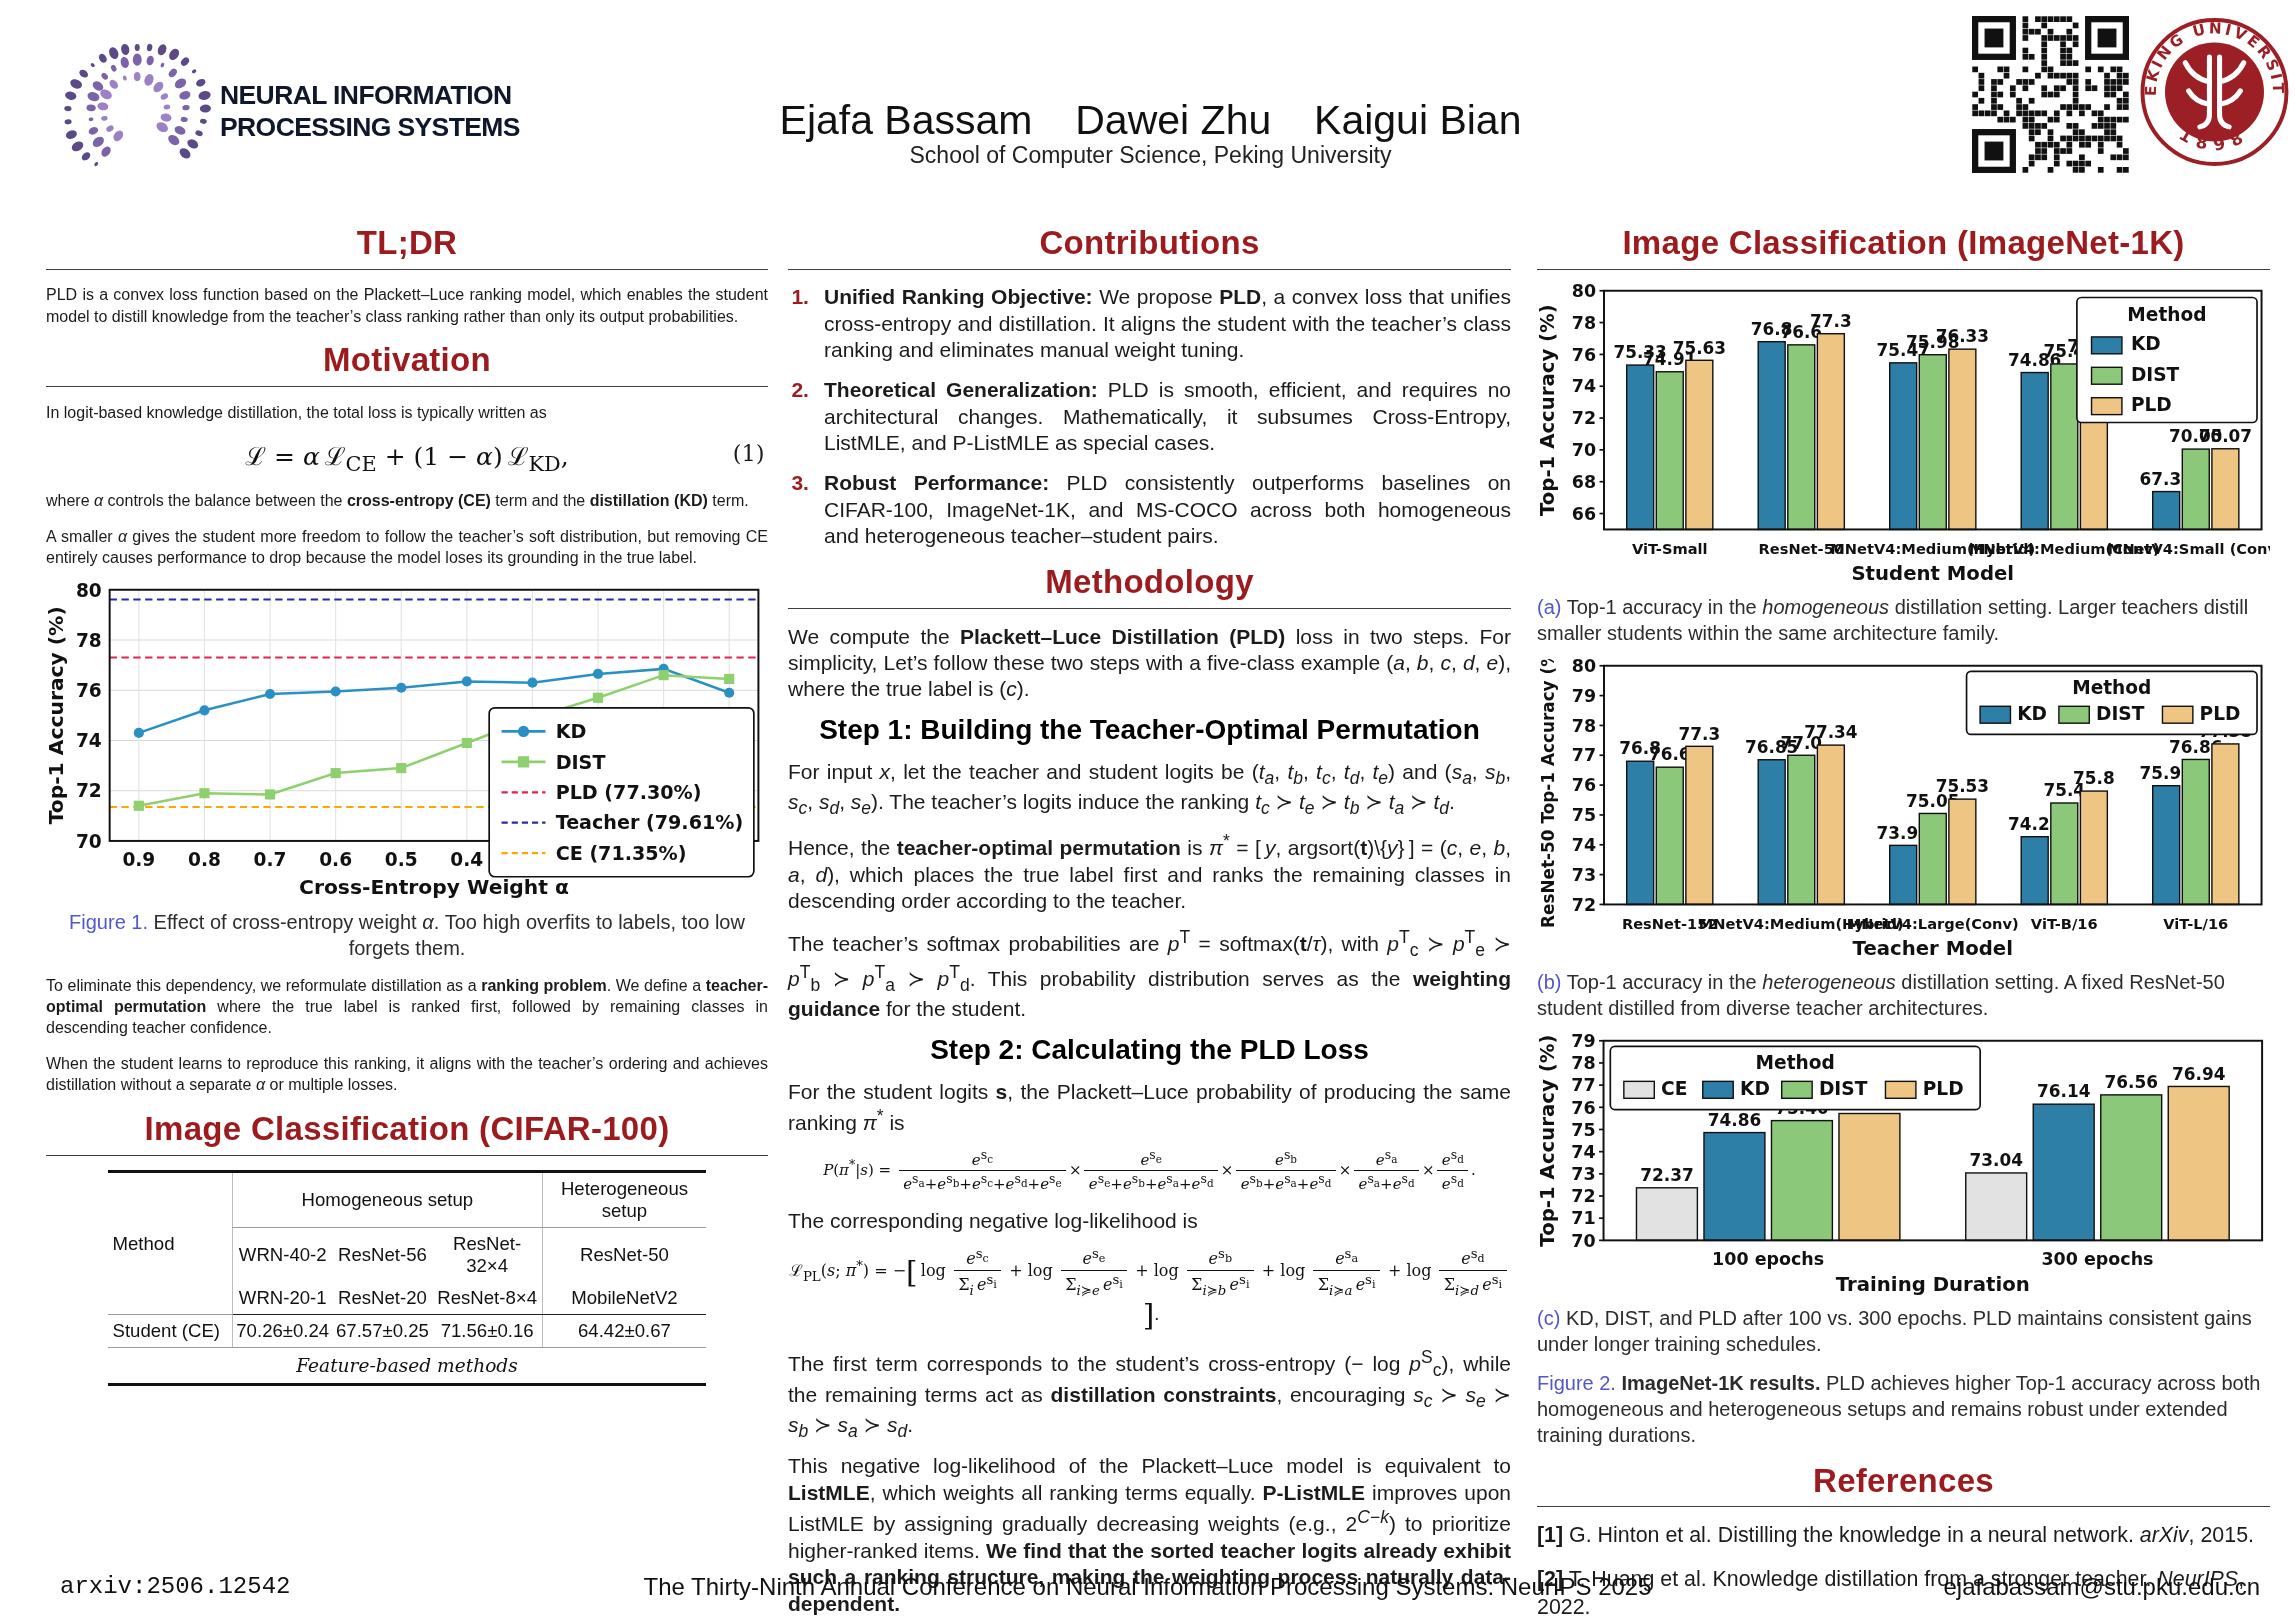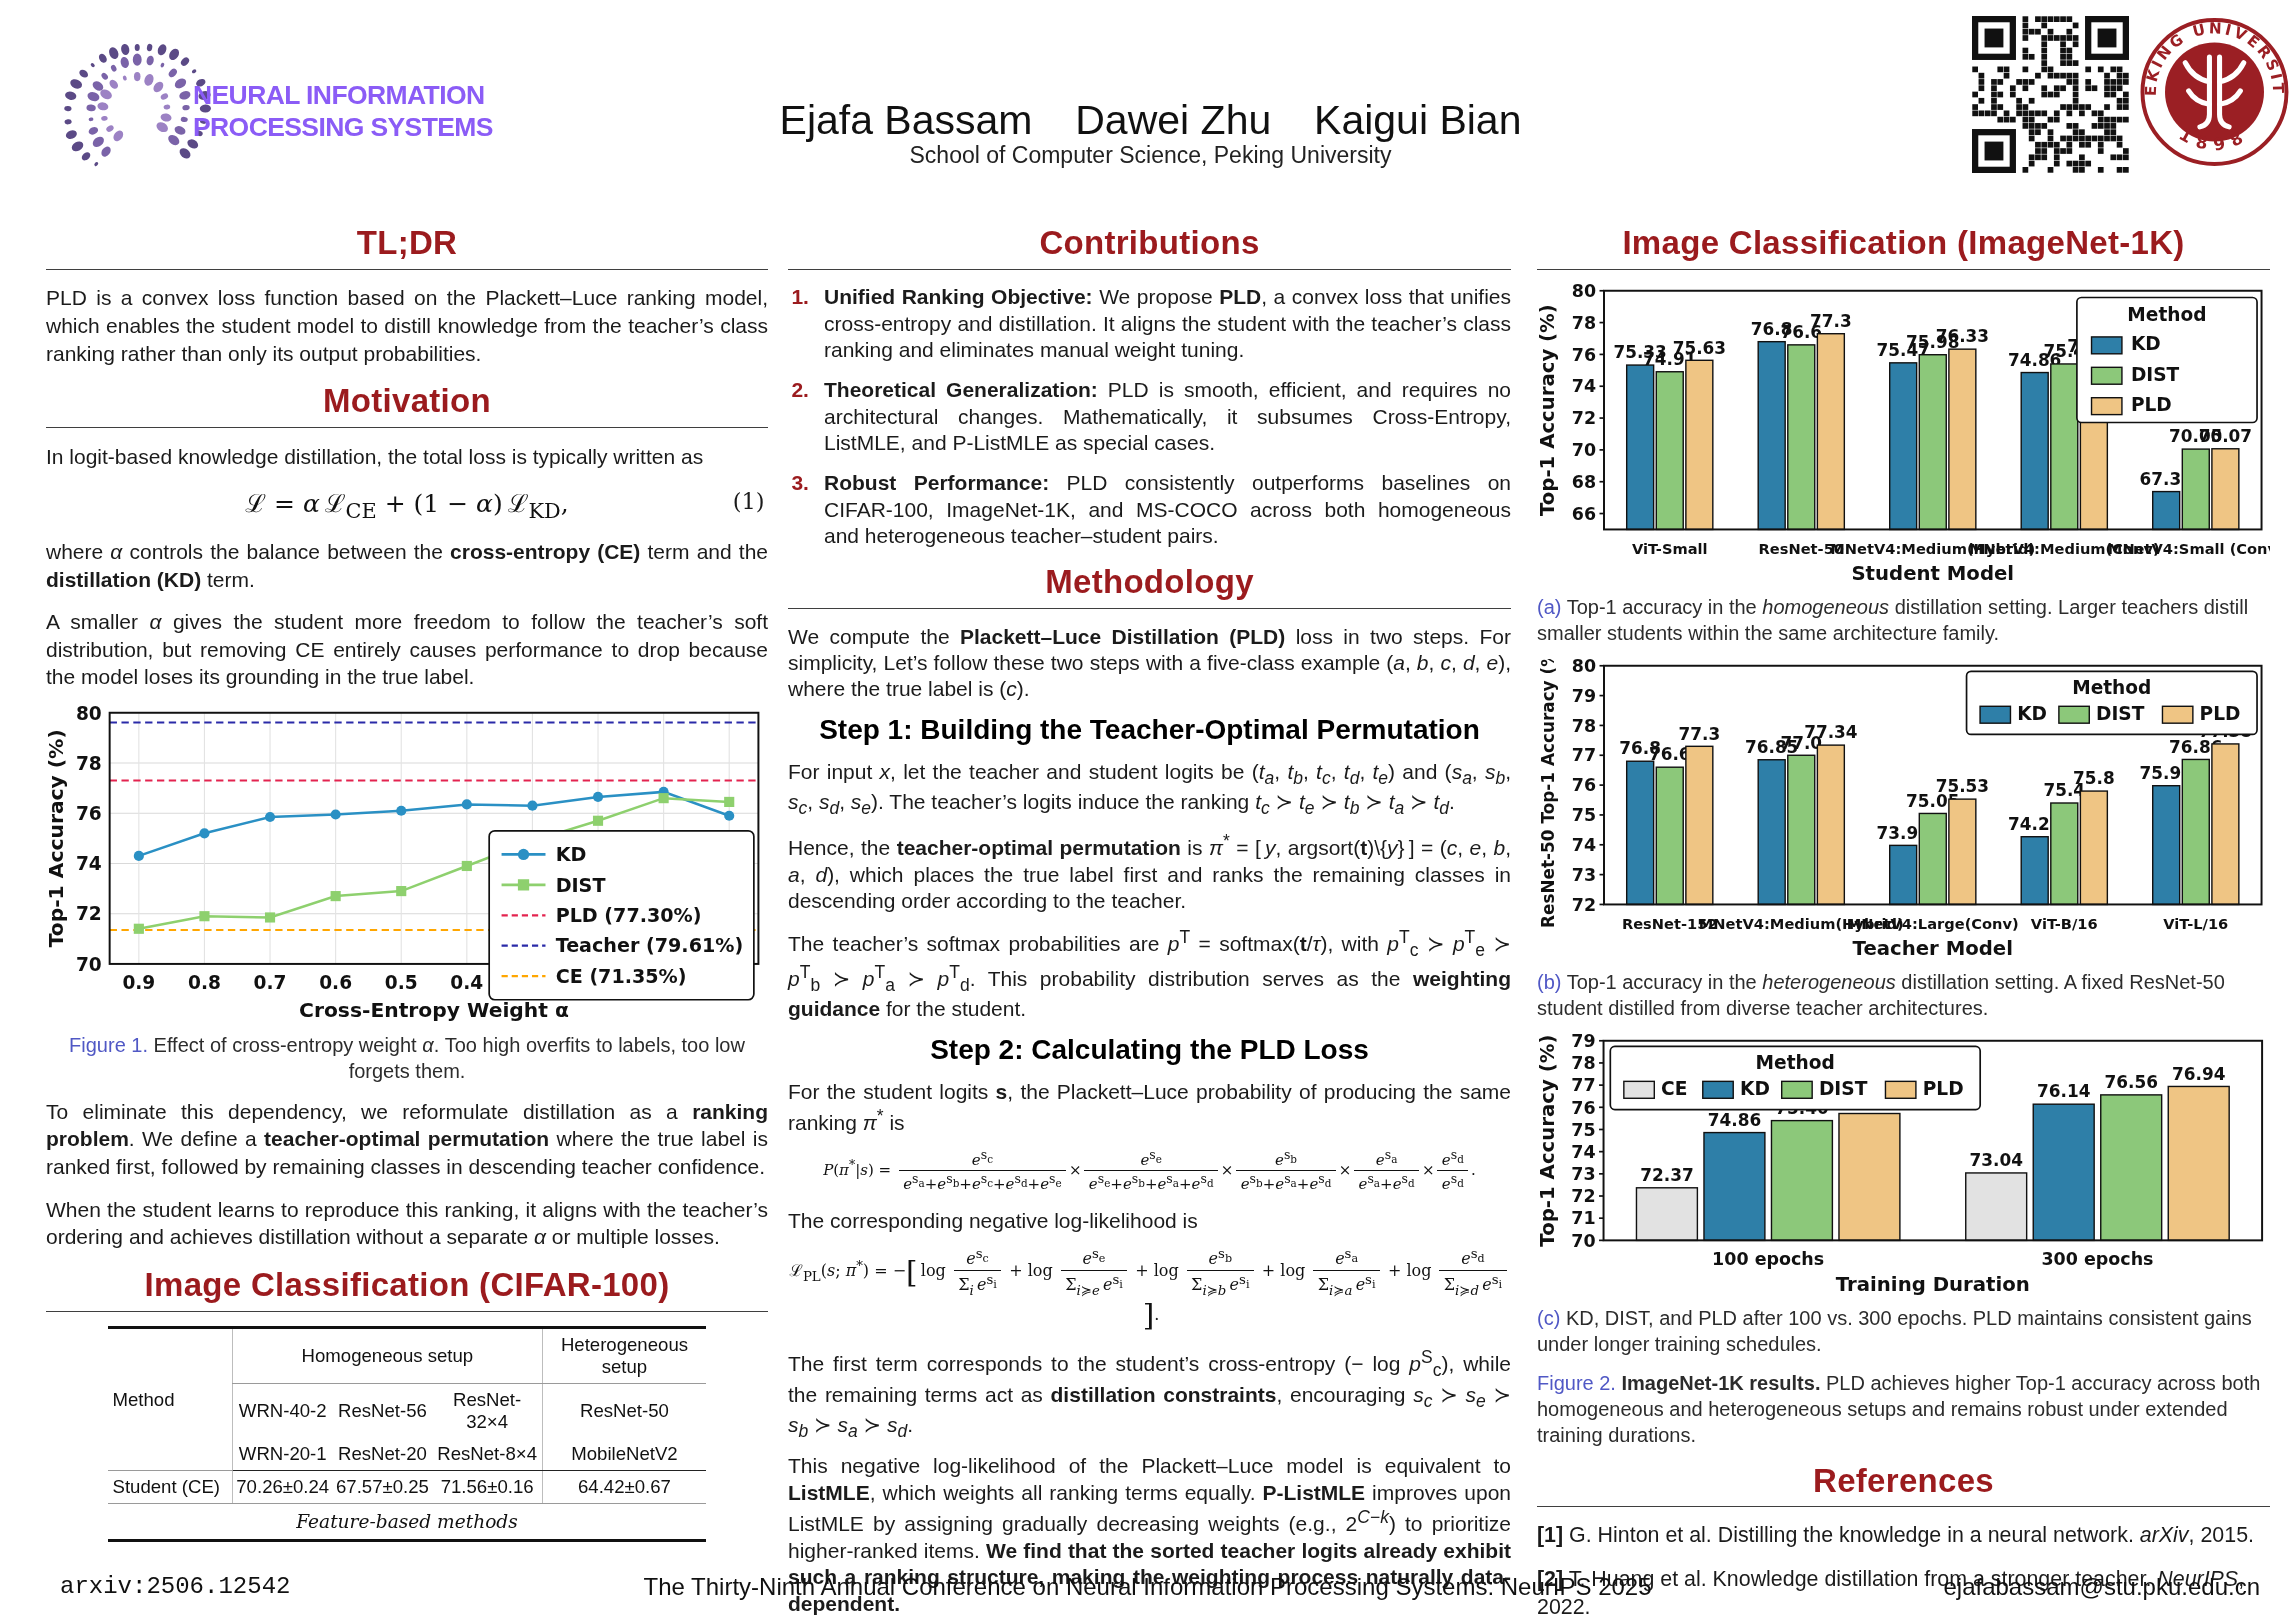--- a/index.html
+++ b/index.html
@@ -1,34 +1,34 @@
 <!DOCTYPE html>
 <html style="font-size:9px"><head>
 <meta charset="utf-8">
 <style>
   html,body{margin:0;padding:0;background:#ffffff;}
   body{width:2295px;height:1624px;position:relative;font-family:"Liberation Sans",sans-serif;color:#1b1b1b;overflow:hidden;}
   
   #header{position:absolute;left:0;top:0;width:2295px;height:221px;}
   #nips-logo{position:absolute;left:47px;top:17px;width:327px;height:186px;}
-  #nips-text{position:absolute;left:193px;top:79px;font-size:26.5px;font-weight:600;letter-spacing:-0.6px;color:#8b5cf6;line-height:1.22;}
+  #nips-text{position:absolute;left:220px;top:79px;font-size:26.5px;font-weight:600;letter-spacing:-0.6px;color:#0f172a;line-height:1.22;}
   #poster-title{position:absolute;left:395px;top:29px;width:1511px;text-align:center;font-size:50px;font-weight:800;color:#000;}
   #poster-authors{position:absolute;left:395px;top:97px;width:1511px;text-align:center;font-size:41px;color:#111;}
   #poster-authors span{margin:0 21.4px;}
   #poster-school{position:absolute;left:395px;top:142px;width:1511px;text-align:center;font-size:23px;color:#222;}
   #qr{position:absolute;left:1972px;top:16px;width:157px;height:157px;}
   #pku-seal{position:absolute;left:2138px;top:12.4px;width:153px;height:160px;}
   
   .col{position:absolute;top:224px;}
   #col-left{left:46px;width:722px;}
   #col-mid{left:788px;width:723px;}
   #col-right{left:1537px;width:733px;}
   .sec-title{font-size:33px;font-weight:800;color:#9b1b1e;text-align:center;letter-spacing:0.3px;margin:0 0 5.6px 0;}
   .rule{border:none;border-top:1.7px solid #3f3f3f;margin:6.8px 0 14.7px 0;}
-  p.body{font-size:21px;line-height:1.32;text-align:justify;margin:0 0 14.7px 0;}
+  p.body{font-size:16px;line-height:1.32;text-align:justify;margin:0 0 14.7px 0;}
   #col-mid p.body{font-size:21px;line-height:1.26;margin:0 0 11.3px 0;}
   .step-title{font-size:28px;font-weight:800;color:#000;text-align:center;margin:5.6px 0 12.4px 0;}
   .caption{font-size:20px;line-height:1.3;color:#2c2c2c;margin:3.4px 0 13.5px 0;}
   .cap-label{color:#5058c5;}
   .caption.center{text-align:center;}
   
   .eq{font-family:"DejaVu Serif",serif;text-align:center;color:#111;margin:4.5px 0 14.7px 0;}
   .eq-row{position:relative;}
   .eq-num{position:absolute;right:3.4px;top:2.3px;font-family:"DejaVu Serif",serif;font-size:22.5px;}
   #eq1{font-size:25px;}

